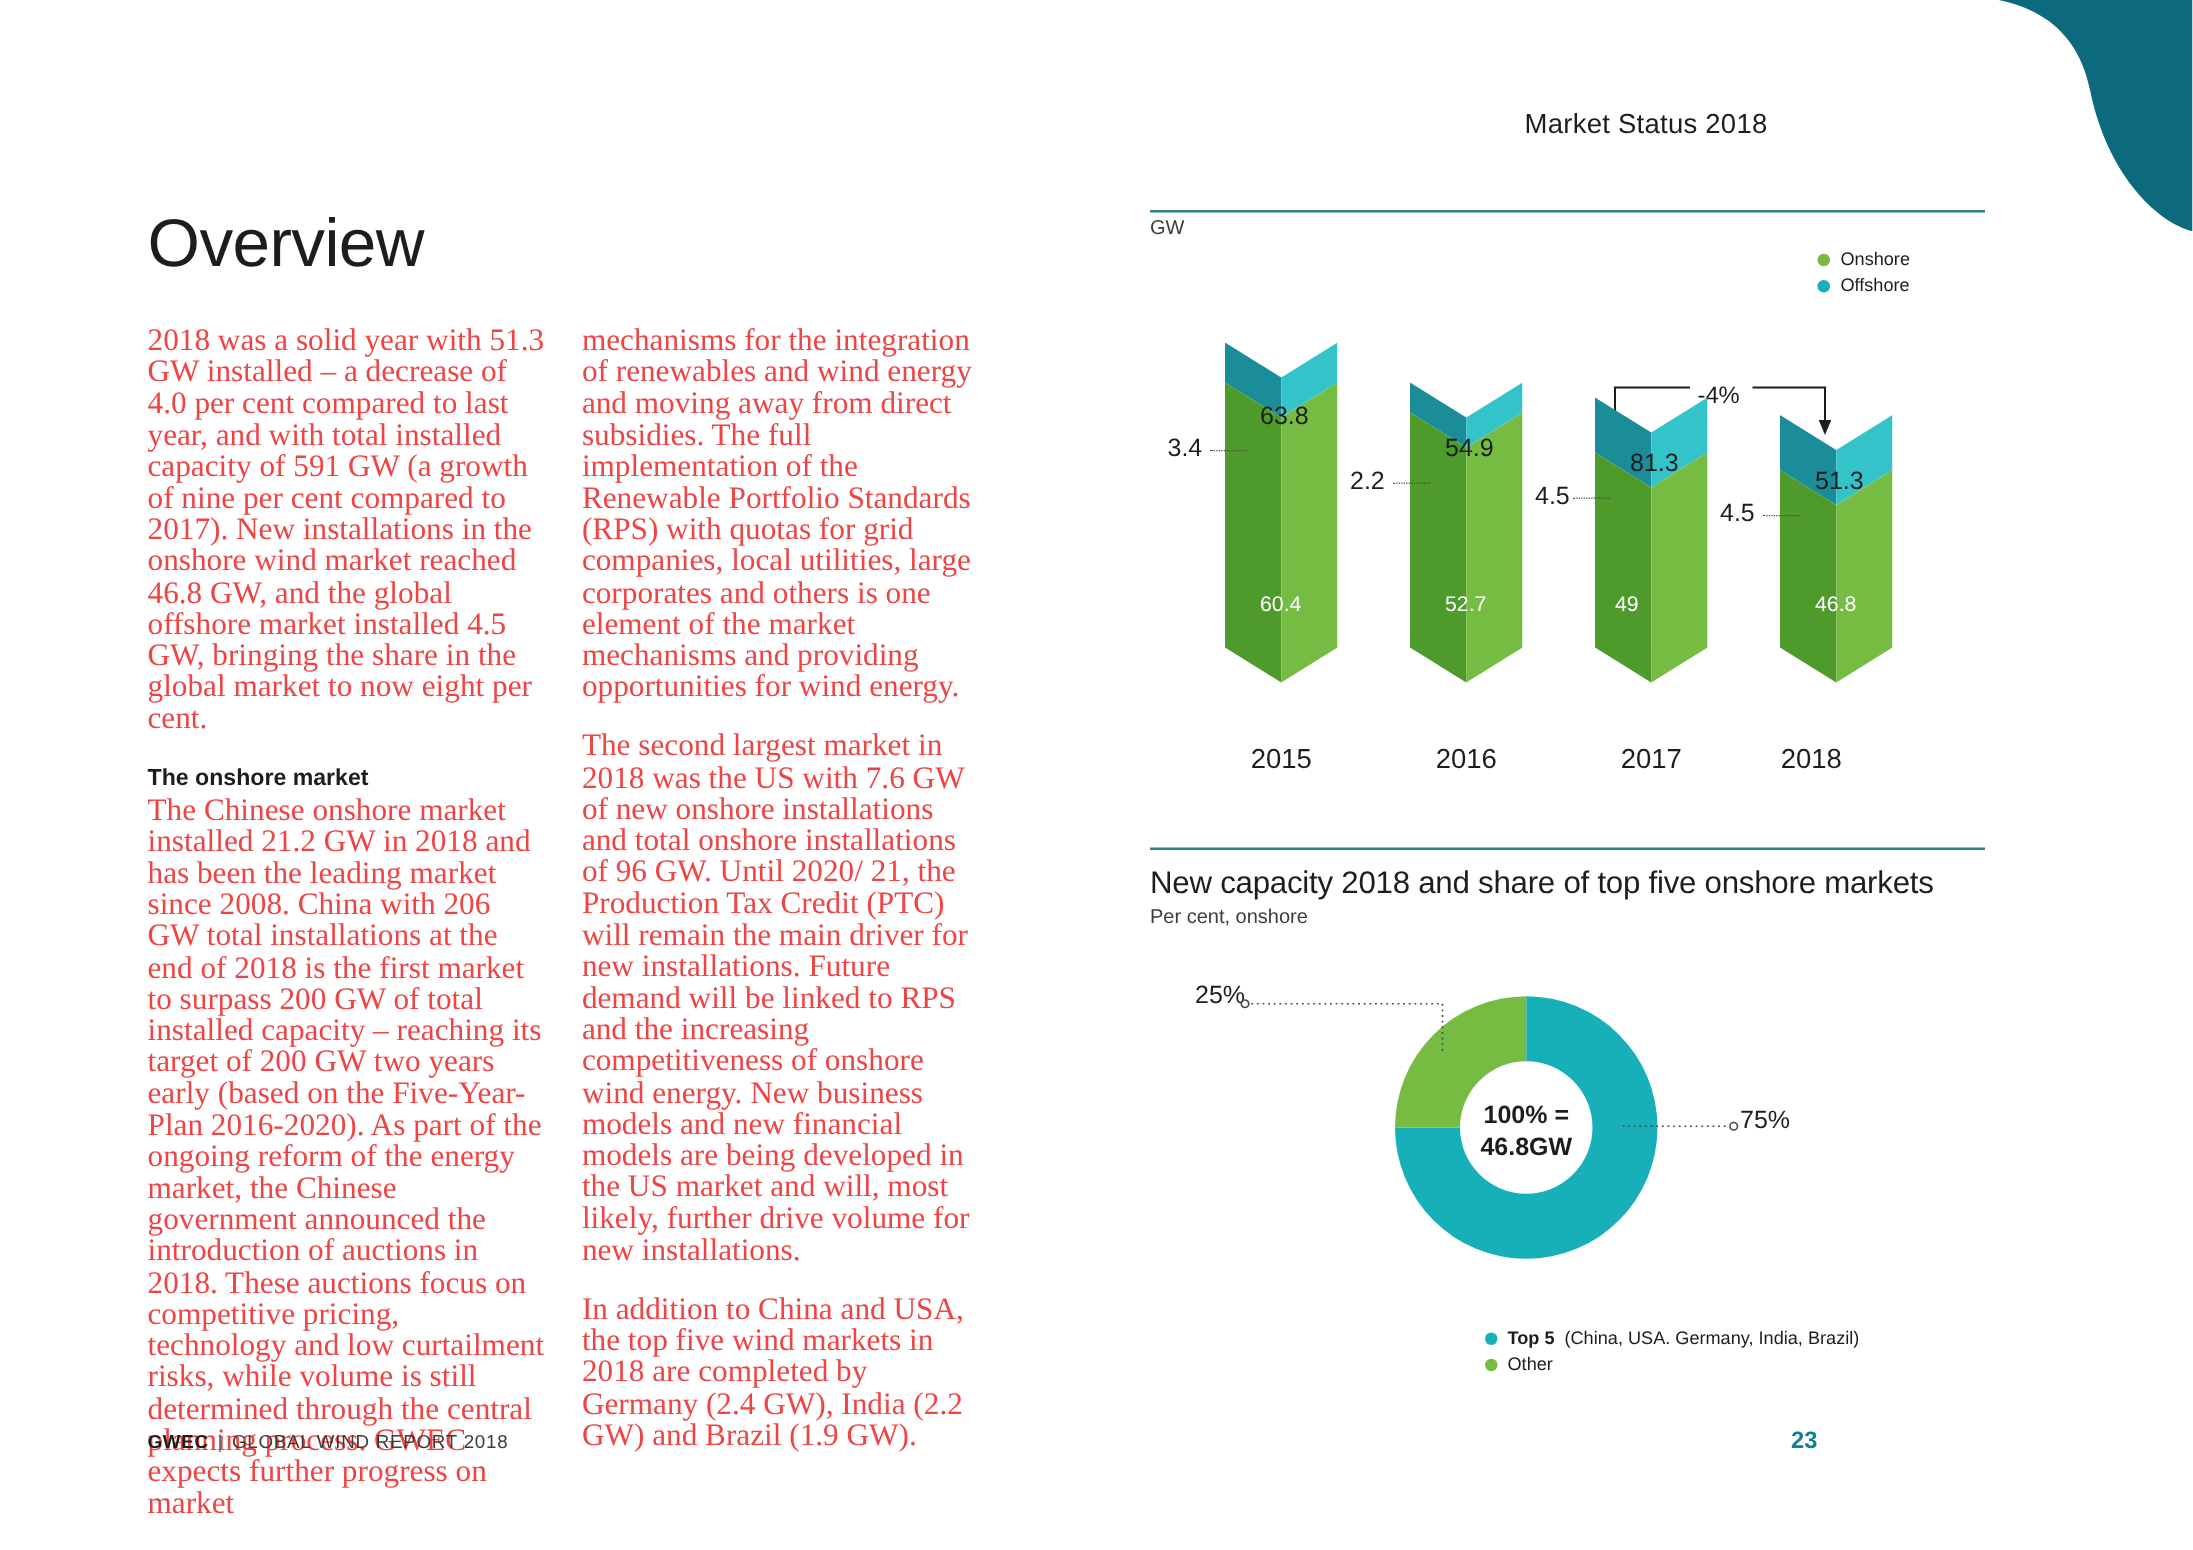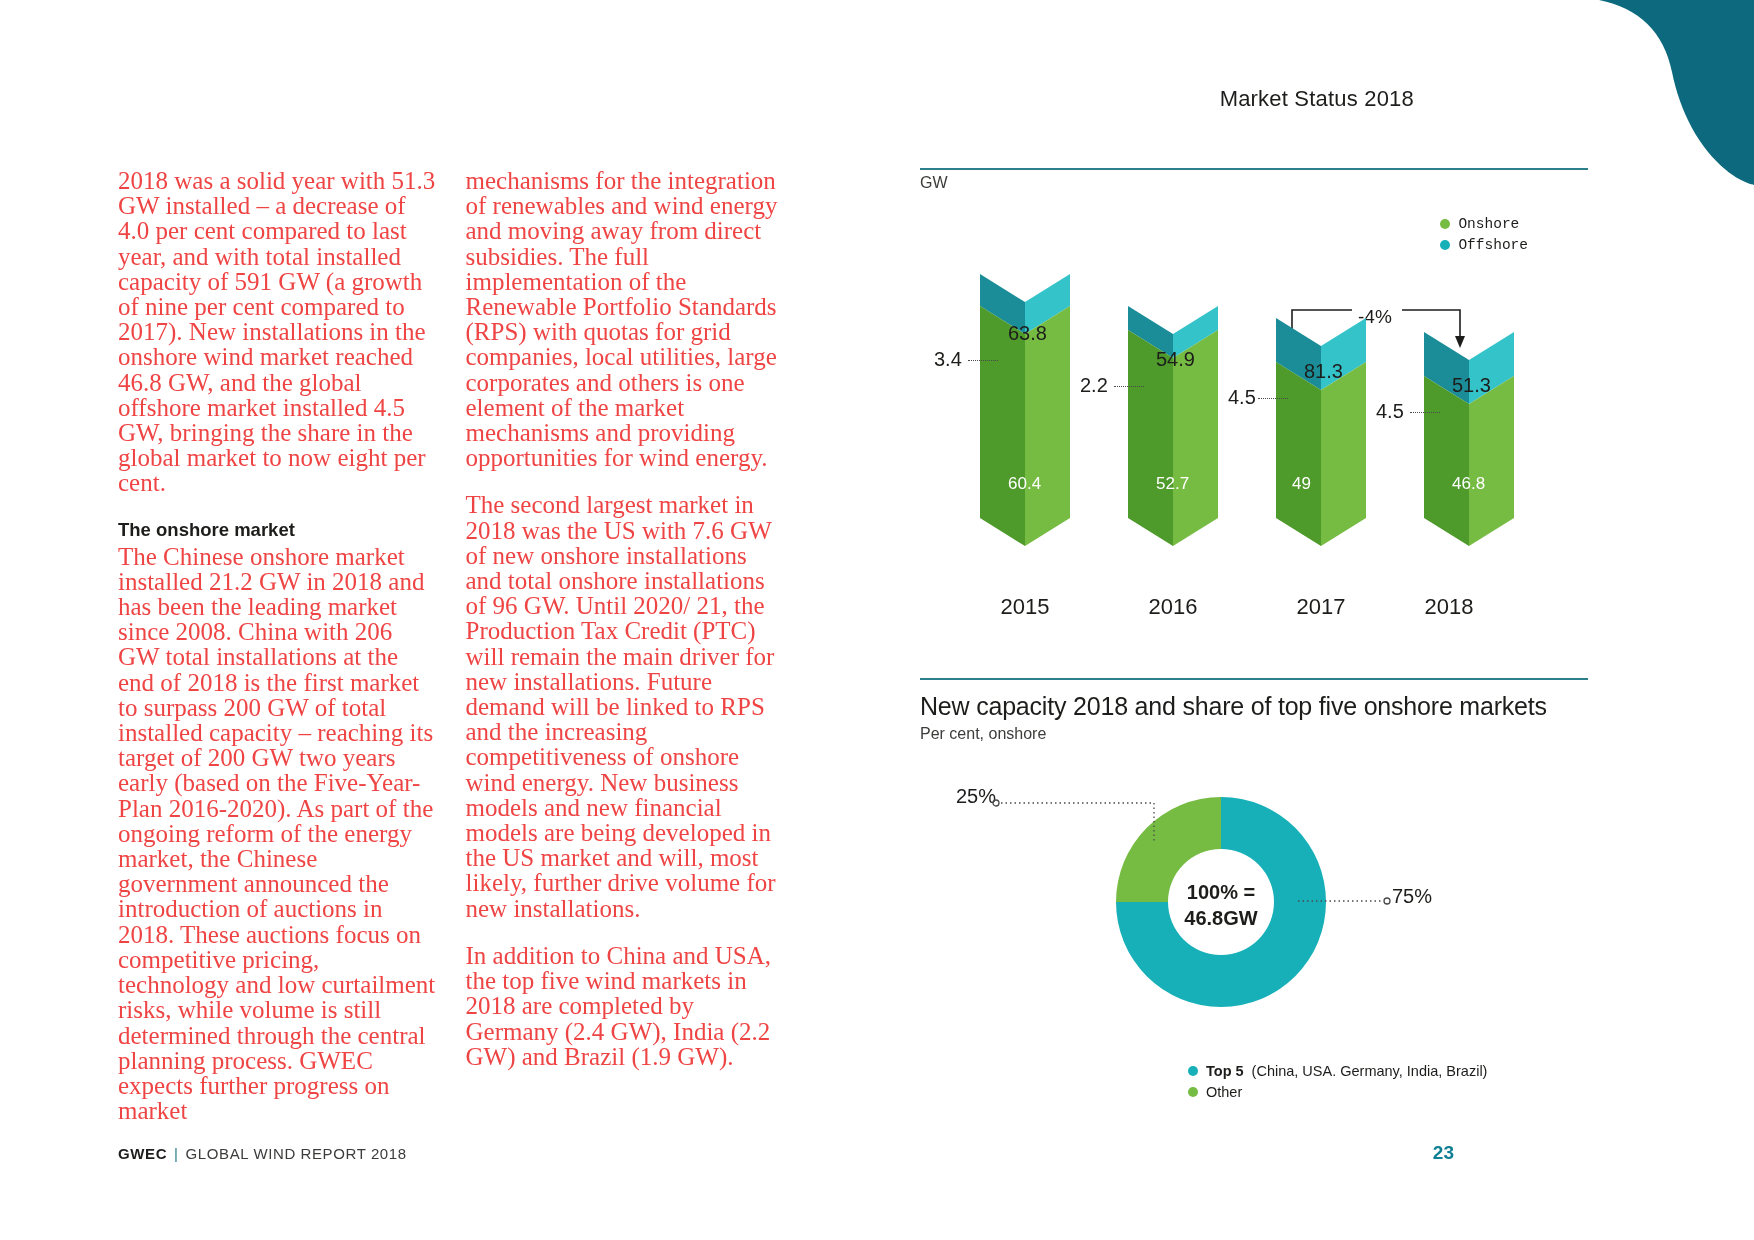--- a/index.html
+++ b/index.html
@@ -50,21 +50,21 @@
   .chart-title{
     font-size:25px;color:#1d1d1b;margin-top:12px;letter-spacing:-.2px;
     font-family:"Liberation Sans", sans-serif;font-weight:400;
   }
   .chart-sub{
     font-size:16px;color:#3c3c3b;margin-top:4px;
     font-family:"Liberation Sans", sans-serif;
   }
 
   
-  .legend{position:absolute;right:62px;top:48px;font-family:Liberation Mono, monospace;}
+  .legend{position:absolute;right:62px;top:32px;}
   .legend-row{display:flex;align-items:center;gap:8px;margin-bottom:5px;}
   .dot{width:10px;height:10px;border-radius:50%;display:inline-block;}
   .legend-label{font-size:14.5px;color:#1d1d1b;}
 
   
   .barchart{position:relative;width:668px;height:430px;margin-top:14px;}
   .bar-group{position:absolute;bottom:62px;}
   .bar-svg{display:block;}
   .bar-total{
     position:absolute;font-size:20px;color:#1d1d1b;white-space:nowrap;
@@ -120,20 +120,21 @@
   <div class="corner">
     <svg width="260" height="185" viewBox="0 0 260 185">
       <path d="M105,0 L260,0 L260,185 C260,185 246,182 232,170 C205,148 186,112 178,72 C170,32 145,8 105,0 Z" fill="#0d6a7e"></path>
       <path d="M105,0 C145,8 170,32 178,72 C186,112 205,148 232,170 C246,182 260,185 260,185 L260,175 C230,160 200,120 192,74 C182,22 150,2 118,0 Z" fill="#ffffff" opacity="0"></path>
     </svg>
   </div>
 
   <div class="running-head">Market Status 2018</div>
 
   <div class="left-col">
+    <h1 class="overview">Overview</h1>
     <div class="cols">
       <div class="col">
         <p>2018 was a solid year with 51.3 GW installed – a decrease of 4.0 per cent compared to last year, and with total installed capacity of 591 GW (a growth of nine per cent compared to 2017). New installations in the onshore wind market reached 46.8 GW, and the global offshore market installed 4.5 GW, bringing the share in the global market to now eight per cent.</p>
         <p class="sub">The onshore market</p>
         <p class="tight">The Chinese onshore market installed 21.2 GW in 2018 and has been the leading market since 2008. China with 206 GW total installations at the end of 2018 is the first market to surpass 200 GW of total installed capacity – reaching its target of 200 GW two years early (based on the Five-Year-Plan 2016-2020). As part of the ongoing reform of the energy market, the Chinese government announced the introduction of auctions in 2018. These auctions focus on competitive pricing, technology and low curtailment risks, while volume is still determined through the central planning process. GWEC expects further progress on market</p>
       </div>
       <div class="col">
         <p>mechanisms for the integration of renewables and wind energy and moving away from direct subsidies. The full implementation of the Renewable Portfolio Standards (RPS) with quotas for grid companies, local utilities, large corporates and others is one element of the market mechanisms and providing opportunities for wind energy.</p>
         <p>The second largest market in 2018 was the US with 7.6 GW of new onshore installations and total onshore installations of 96 GW. Until 2020/ 21, the Production Tax Credit (PTC) will remain the main driver for new installations. Future demand will be linked to RPS and the increasing competitiveness of onshore wind energy. New business models and new financial models are being developed in the US market and will, most likely, further drive volume for new installations.</p>
         <p>In addition to China and USA, the top five wind markets in 2018 are completed by Germany (2.4 GW), India (2.2 GW) and Brazil (1.9 GW).</p>

